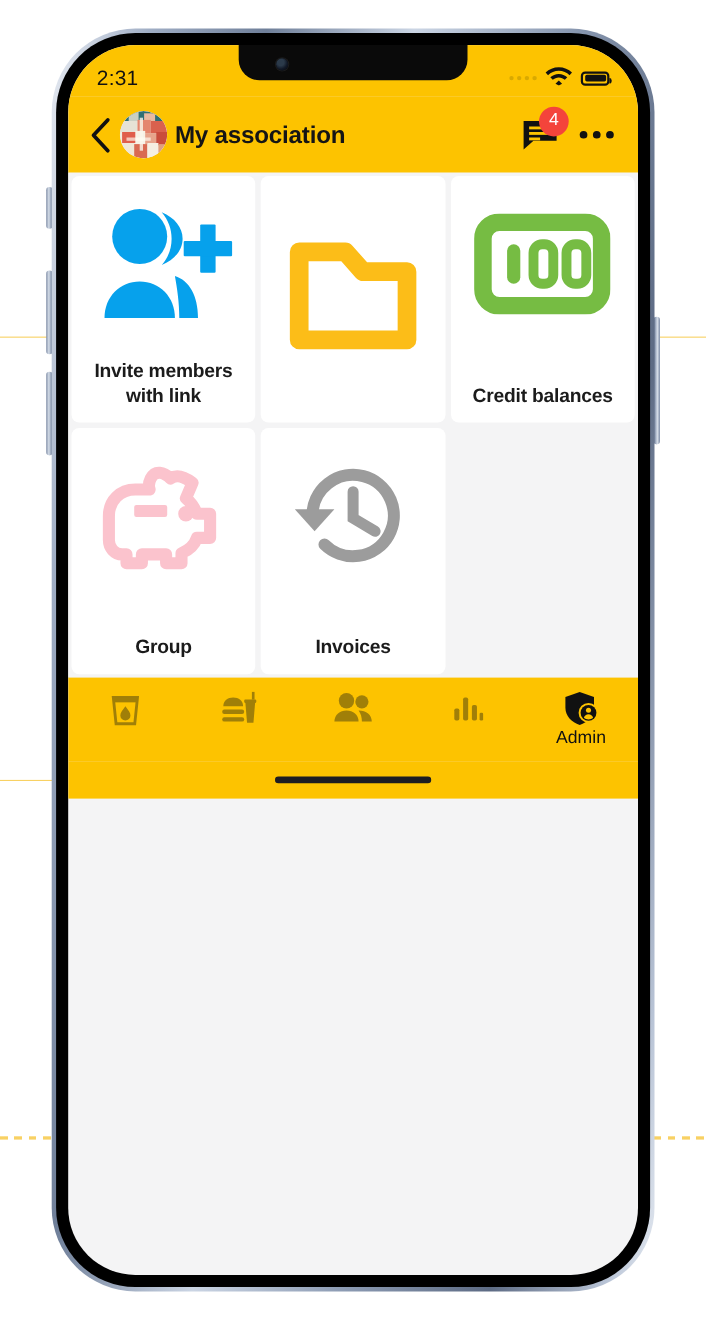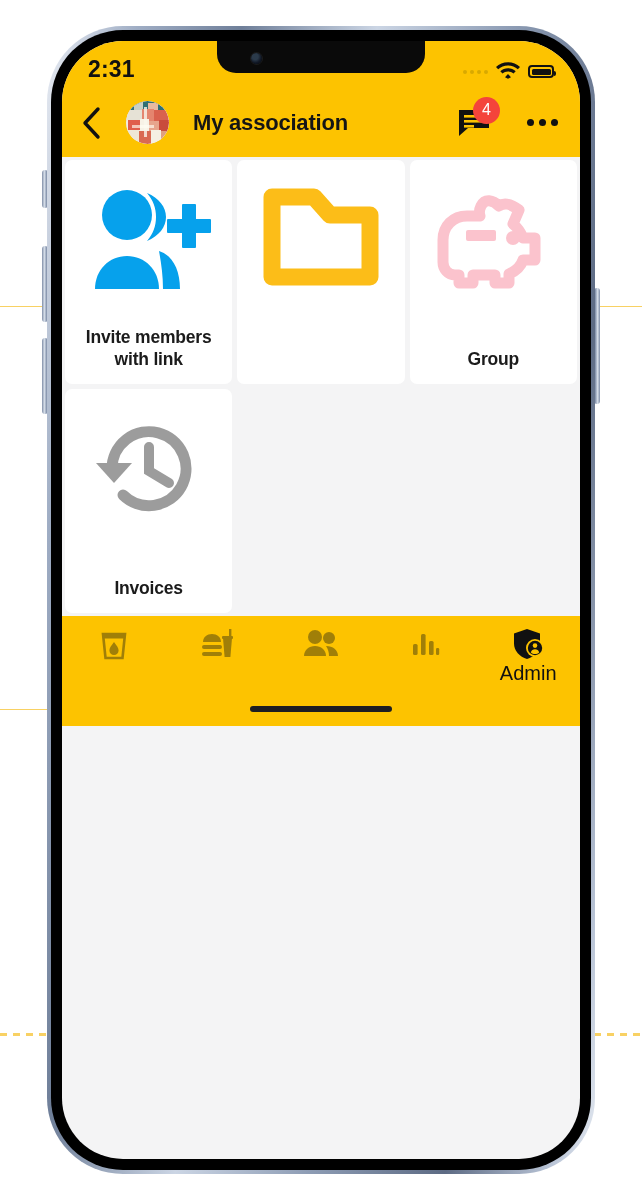--- a/index.html
+++ b/index.html
@@ -67,34 +67,34 @@
     background: radial-gradient(circle at 38% 34%, #2b3a4a 0 30%, #111826 60%, #05080d 100%);
     box-shadow: 0 0 0 1px #1b1b1b;
   }
 
   
   #statusbar {
     position: relative; height: 47px; background: #FDC300;
     display: flex; align-items: flex-end; justify-content: space-between;
     padding: 0 26px 5px 26px; z-index: 30;
   }
-  #clock { font-size: 23px; font-weight: bold; color: #111; letter-spacing: .2px; }
+  #clock { font-size: 19px; font-weight: normal; color: #111; letter-spacing: .2px; }
   #status-right { display: flex; align-items: center; gap: 7px; }
   .dots { display: flex; gap: 3px; align-items: center; }
   .dots i { width: 4px; height: 4px; border-radius: 50%; background: #d9a900; display: block; }
   .batt { width: 26px; height: 13px; border: 2px solid #111; border-radius: 4px;
           position: relative; padding: 1.5px; }
   .batt b { display: block; width: 100%; height: 100%; background: #111; border-radius: 1.5px; }
   .batt::after { content:""; position:absolute; right:-4px; top:4px; width:2px; height:5px;
           background:#111; border-radius:0 2px 2px 0; }
 
   
   #appbar {
     height: 69px; background: #FDC300;
-    display: flex; align-items: center; padding: 0 22px 0 18px; gap: 24px;
+    display: flex; align-items: center; padding: 0 22px 0 18px; gap: 7px;
   }
   #back-chevron { width: 22px; height: 34px; flex: none; }
   #avatar {
     width: 43px; height: 43px; border-radius: 50%; flex: none; overflow: hidden;
     background: #e8dcc8; position: relative;
   }
   #title { flex: 1; font-size: 22px; font-weight: bold; color: #151515; letter-spacing: -.2px; }
   #msg-wrap { position: relative; width: 36px; height: 34px; flex: none; margin-right: 10px; }
   #badge {
     position: absolute; right: -7px; top: -9px; min-width: 27px; height: 27px;
@@ -109,37 +109,37 @@
   #grid {
     background: #f4f4f5;
     display: grid; grid-template-columns: 1fr 1fr 1fr;
     gap: 5px; padding: 3px;
     align-content: start;
   }
   .tile {
     background: #fff; border-radius: 7px;
     display: flex; flex-direction: column; align-items: center;
     padding: 14px 6px 14px 6px; min-height: 224px;
-    justify-content: flex-start;
+    justify-content: center;
   }
   .tile .ico { height: 132px; display: flex; align-items: center; justify-content: center; }
   .tile .lbl {
     margin-top: auto;
     font-size: 17.5px; font-weight: bold; color: #1b1b1b;
     text-align: center; line-height: 1.27; letter-spacing: -.2px;
   }
   #filler { background: #f4f4f5; flex: 1; }
 
   
   #tabbar {
     background: #FDC300; height: 76px;
     display: flex; align-items: flex-start; padding-top: 12px;
   }
   .tab { flex: 1; display: flex; flex-direction: column; align-items: center; gap: 2px; }
-  .tab .tlbl { font-size: 20px; color: #111; font-weight: 400; }
+  .tab .tlbl { font-size: 16px; color: #111; font-weight: 400; }
   #homebar-area { background: #FDC300; height: 34px; display: flex;
                   align-items: center; justify-content: center; }
   #homebar { width: 142px; height: 6px; border-radius: 4px; background: #1d1d22; }
 </style>
 </head>
 <body>
 
 <div id="stage">
 
   <div class="guide g1"></div>
@@ -258,20 +258,31 @@
 
         <div class="tile">
           <span class="ico">
             <svg width="126" height="106" viewBox="0 0 126 106">
               <path d="M14 10h42l16 18h40v62H14z" fill="none" stroke="#FCBD18" stroke-width="17" stroke-linejoin="round"></path>
             </svg>
           </span>
         </div>
 
 
+        <div class="tile">
+          <span class="ico">
+            <svg width="124" height="92" viewBox="0 0 124 92">
+              <rect x="8" y="8" width="108" height="76" rx="15" fill="none" stroke="#76BC43" stroke-width="16"></rect>
+              <rect x="30" y="28" width="12" height="36" rx="6" fill="#76BC43"></rect>
+              <rect x="54" y="28" width="18" height="36" rx="8" fill="none" stroke="#76BC43" stroke-width="9"></rect>
+              <rect x="84" y="28" width="18" height="36" rx="8" fill="none" stroke="#76BC43" stroke-width="9"></rect>
+            </svg>
+          </span>
+          <span class="lbl">Credit balances</span>
+        </div>
 
 
         <div class="tile">
           <span class="ico">
             <svg width="120" height="100" viewBox="0 0 120 100">
               <path d="M66 16c-6-6-14-8-18 0-2 4-2 7-1 10H34C20 26 10 36 10 50v22c0 7 5 13 12 13h4v8h14v-8h22v8h14v-9c7-3 12-8 14-14h12V48h-12c-2-5-5-10-10-14l6-14c-8-6-14-8-20-4z" fill="none" stroke="#FBC3CD" stroke-width="11" stroke-linejoin="round"></path>
               <rect x="33" y="40" width="30" height="11" rx="2" fill="#FBC3CD"></rect>
               <circle cx="80" cy="48" r="7" fill="#FBC3CD"></circle>
             </svg>
           </span>

